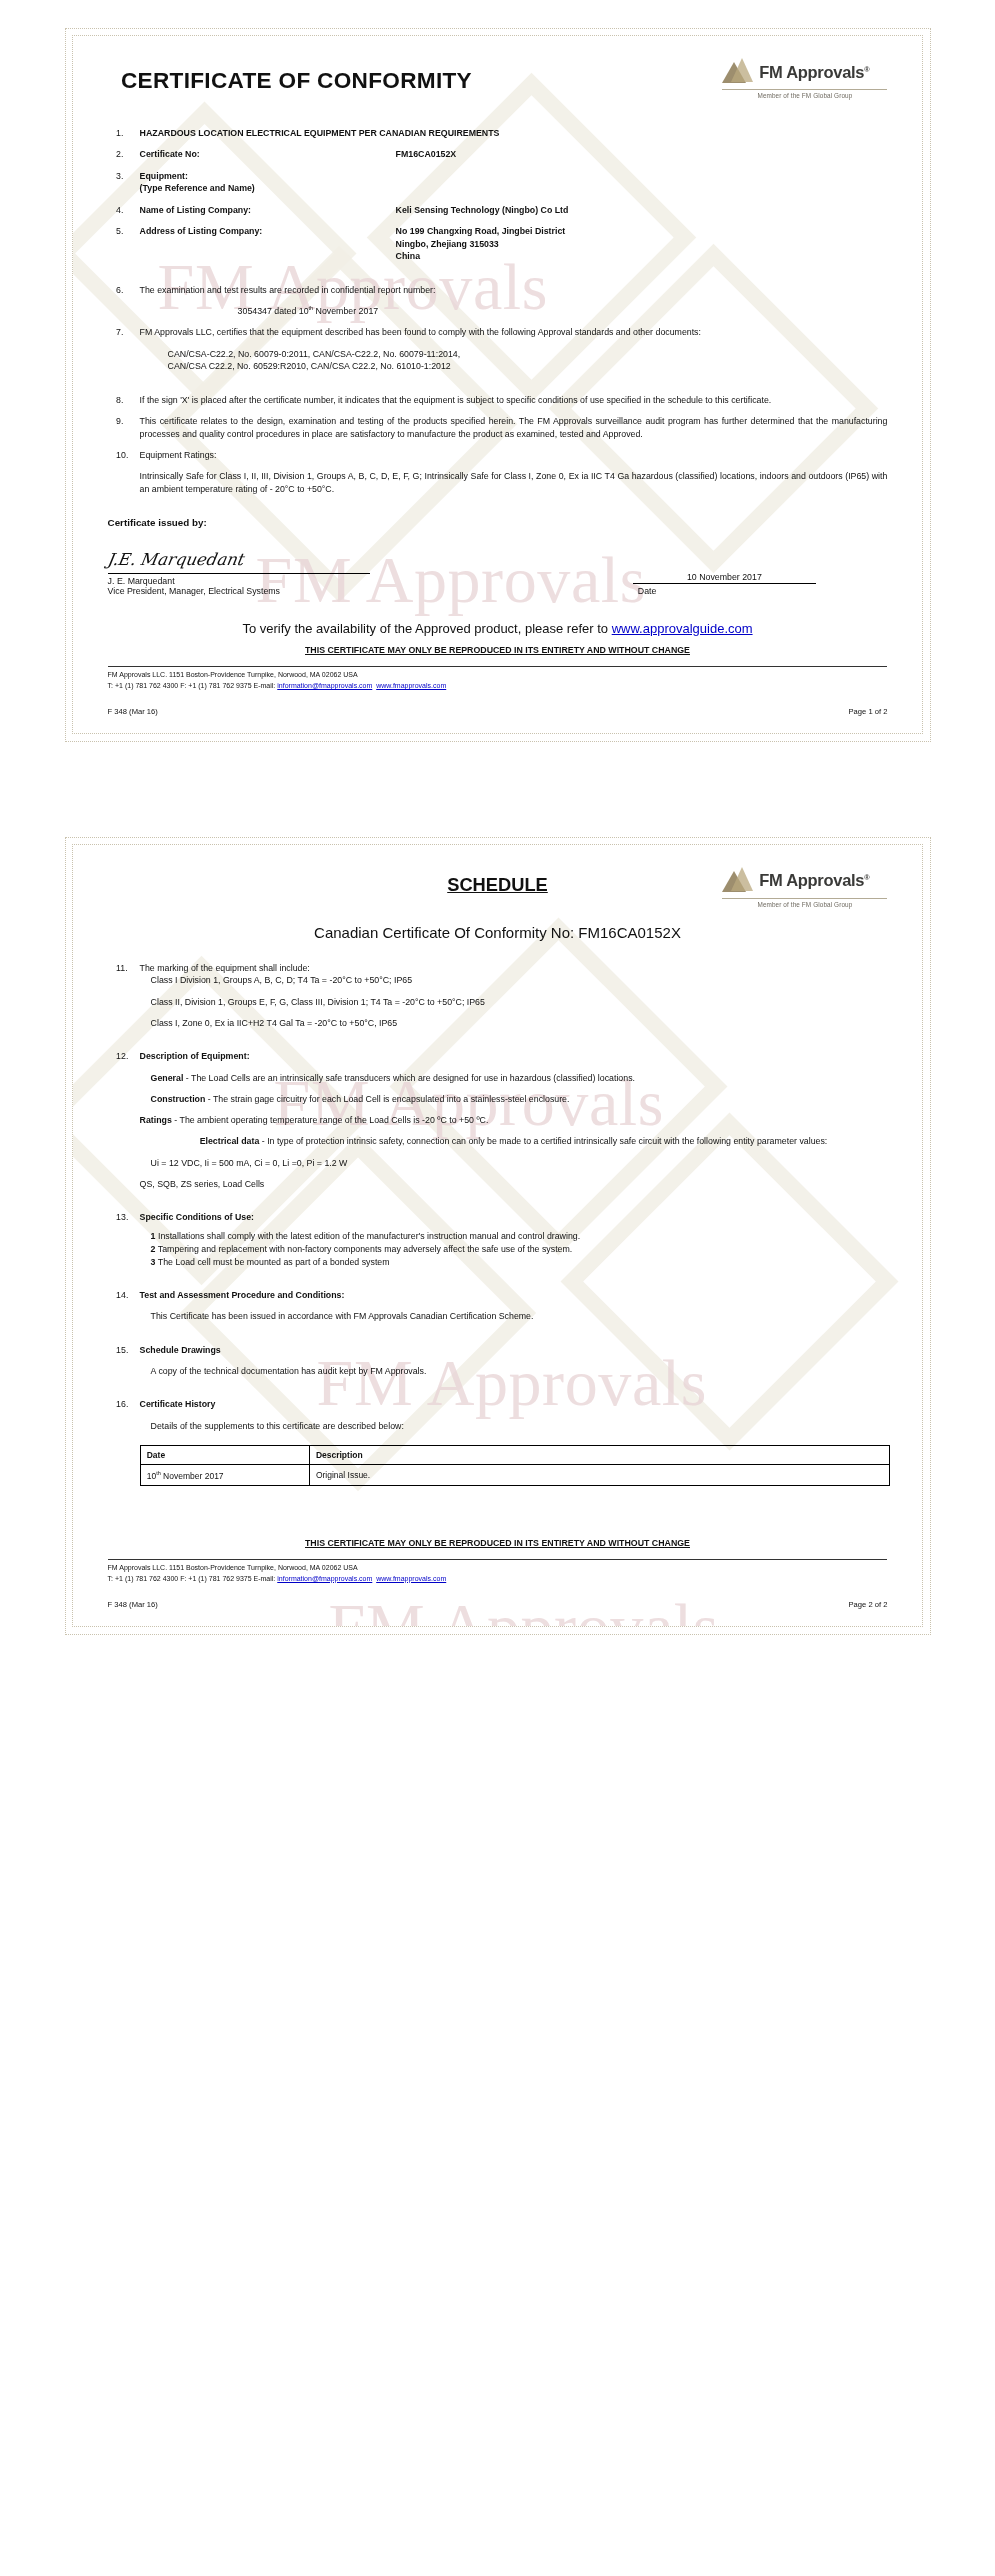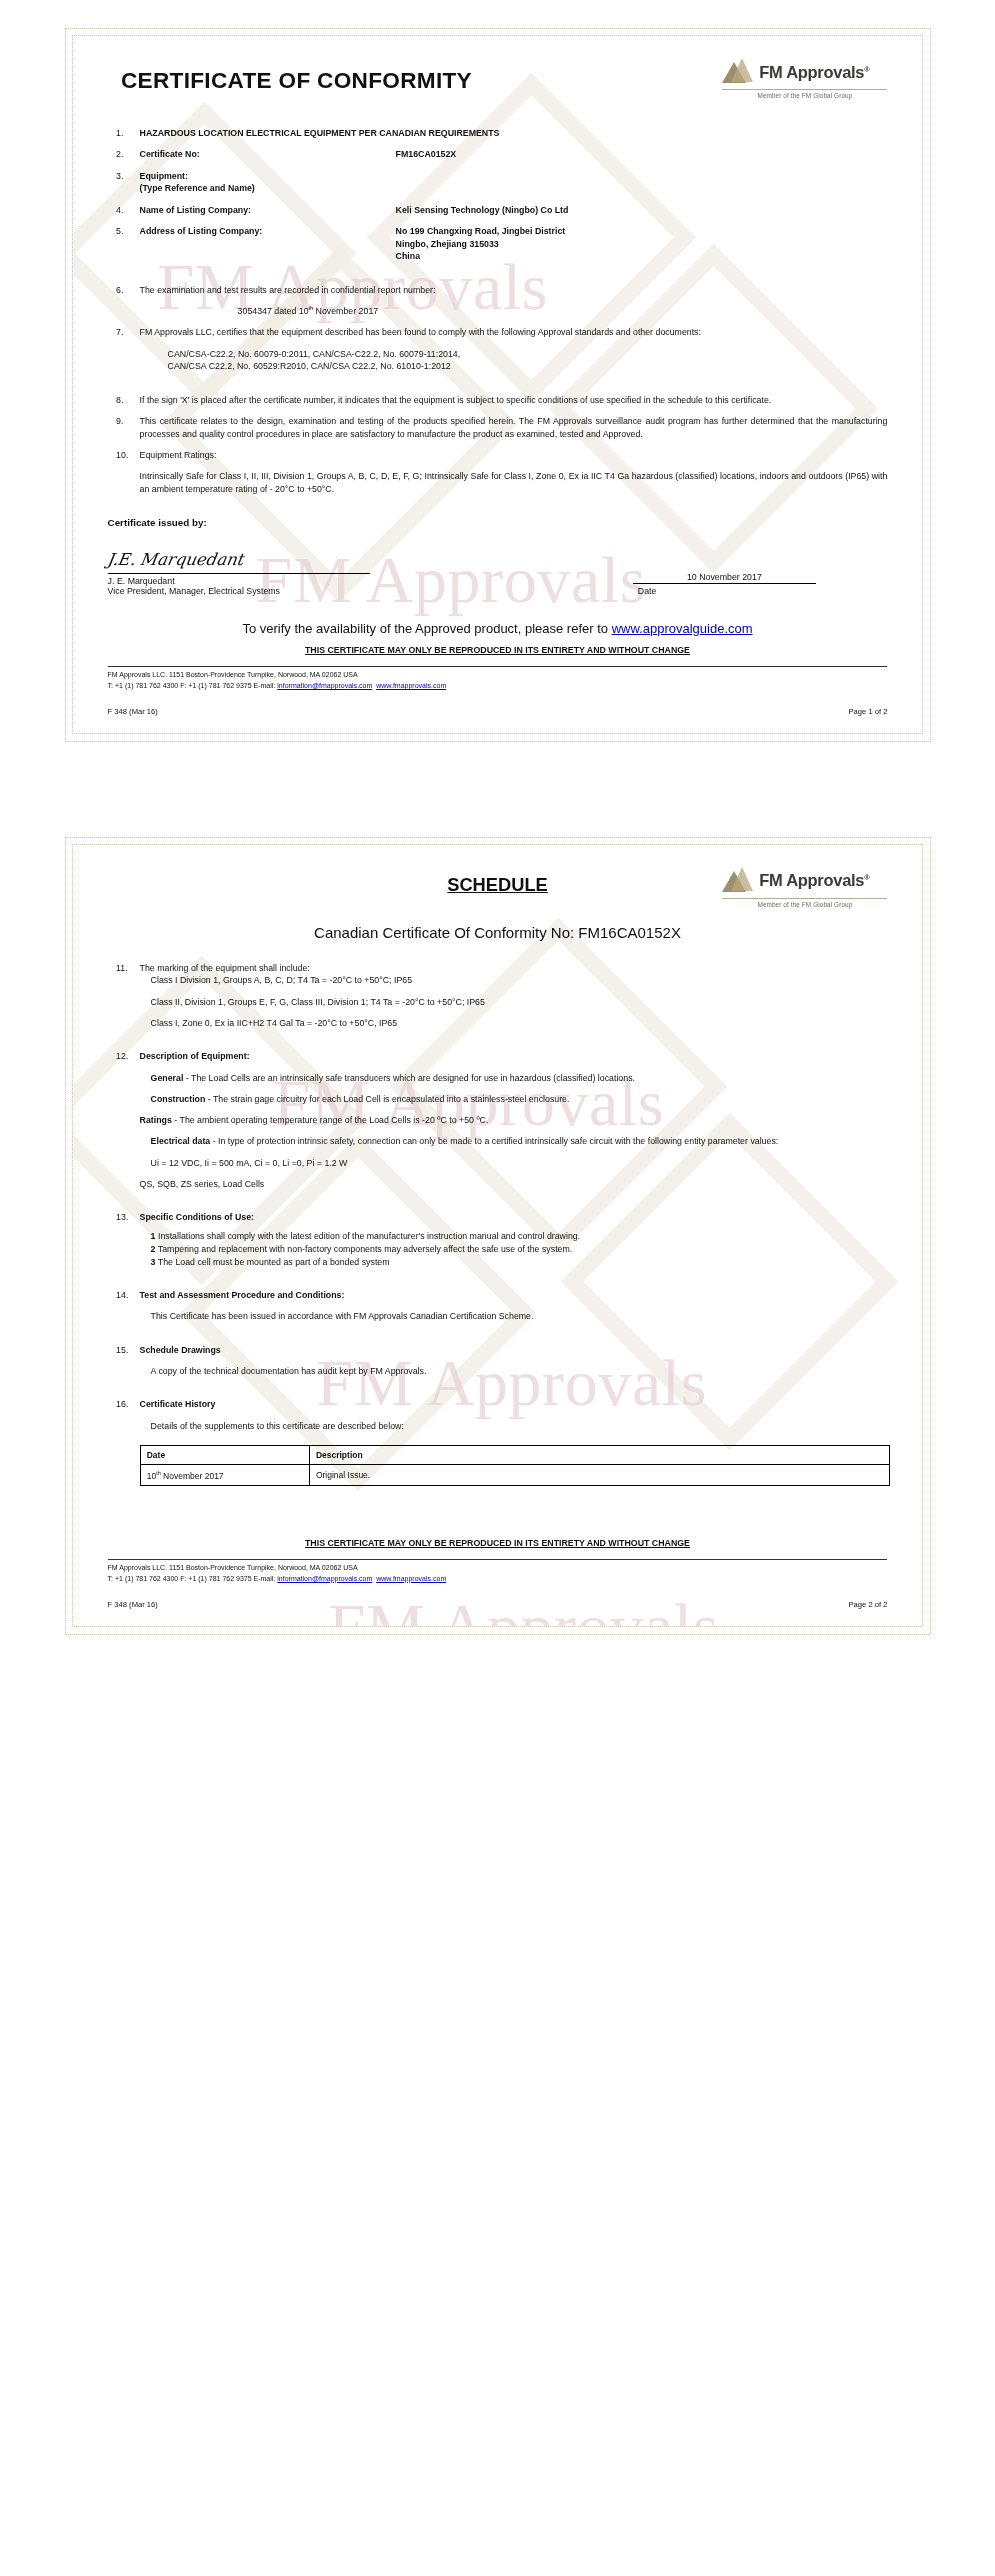--- a/index.html
+++ b/index.html
@@ -466,21 +466,21 @@
 
               <div class="mt14" style="margin-left:11px;">
                 <span class="bold">General</span><span> - The Load Cells are an intrinsically safe transducers which are designed for use in hazardous (classified) locations.</span>
               </div>
               <div class="mt14" style="margin-left:11px;">
                 <span class="bold">Construction</span><span> - The strain gage circuitry for each Load Cell is encapsulated into a stainless-steel enclosure.</span>
               </div>
               <div class="mt14" style="">
                 <span class="bold">Ratings</span><span> - The ambient operating temperature range of the Load Cells is -20 ºC to +50 ºC.</span>
               </div>
-              <div class="mt14" style="margin-left:11px;">
+              <div class="mt14" style="text-align:center;">
                 <span class="bold">Electrical data</span><span> - In type of protection intrinsic safety, connection can only be made to a certified intrinsically safe circuit with the following entity parameter values:</span>
               </div>
               <div class="mt14" style="margin-left:11px;">Ui = 12 VDC, Ii = 500 mA, Ci = 0, Li =0, Pi = 1.2 W</div>
               <div class="mt14" style="">QS, SQB, ZS series, Load Cells</div>
             </div>
           </li>
 
           <div class="sec-gap"></div>
 
           <li class="item">

